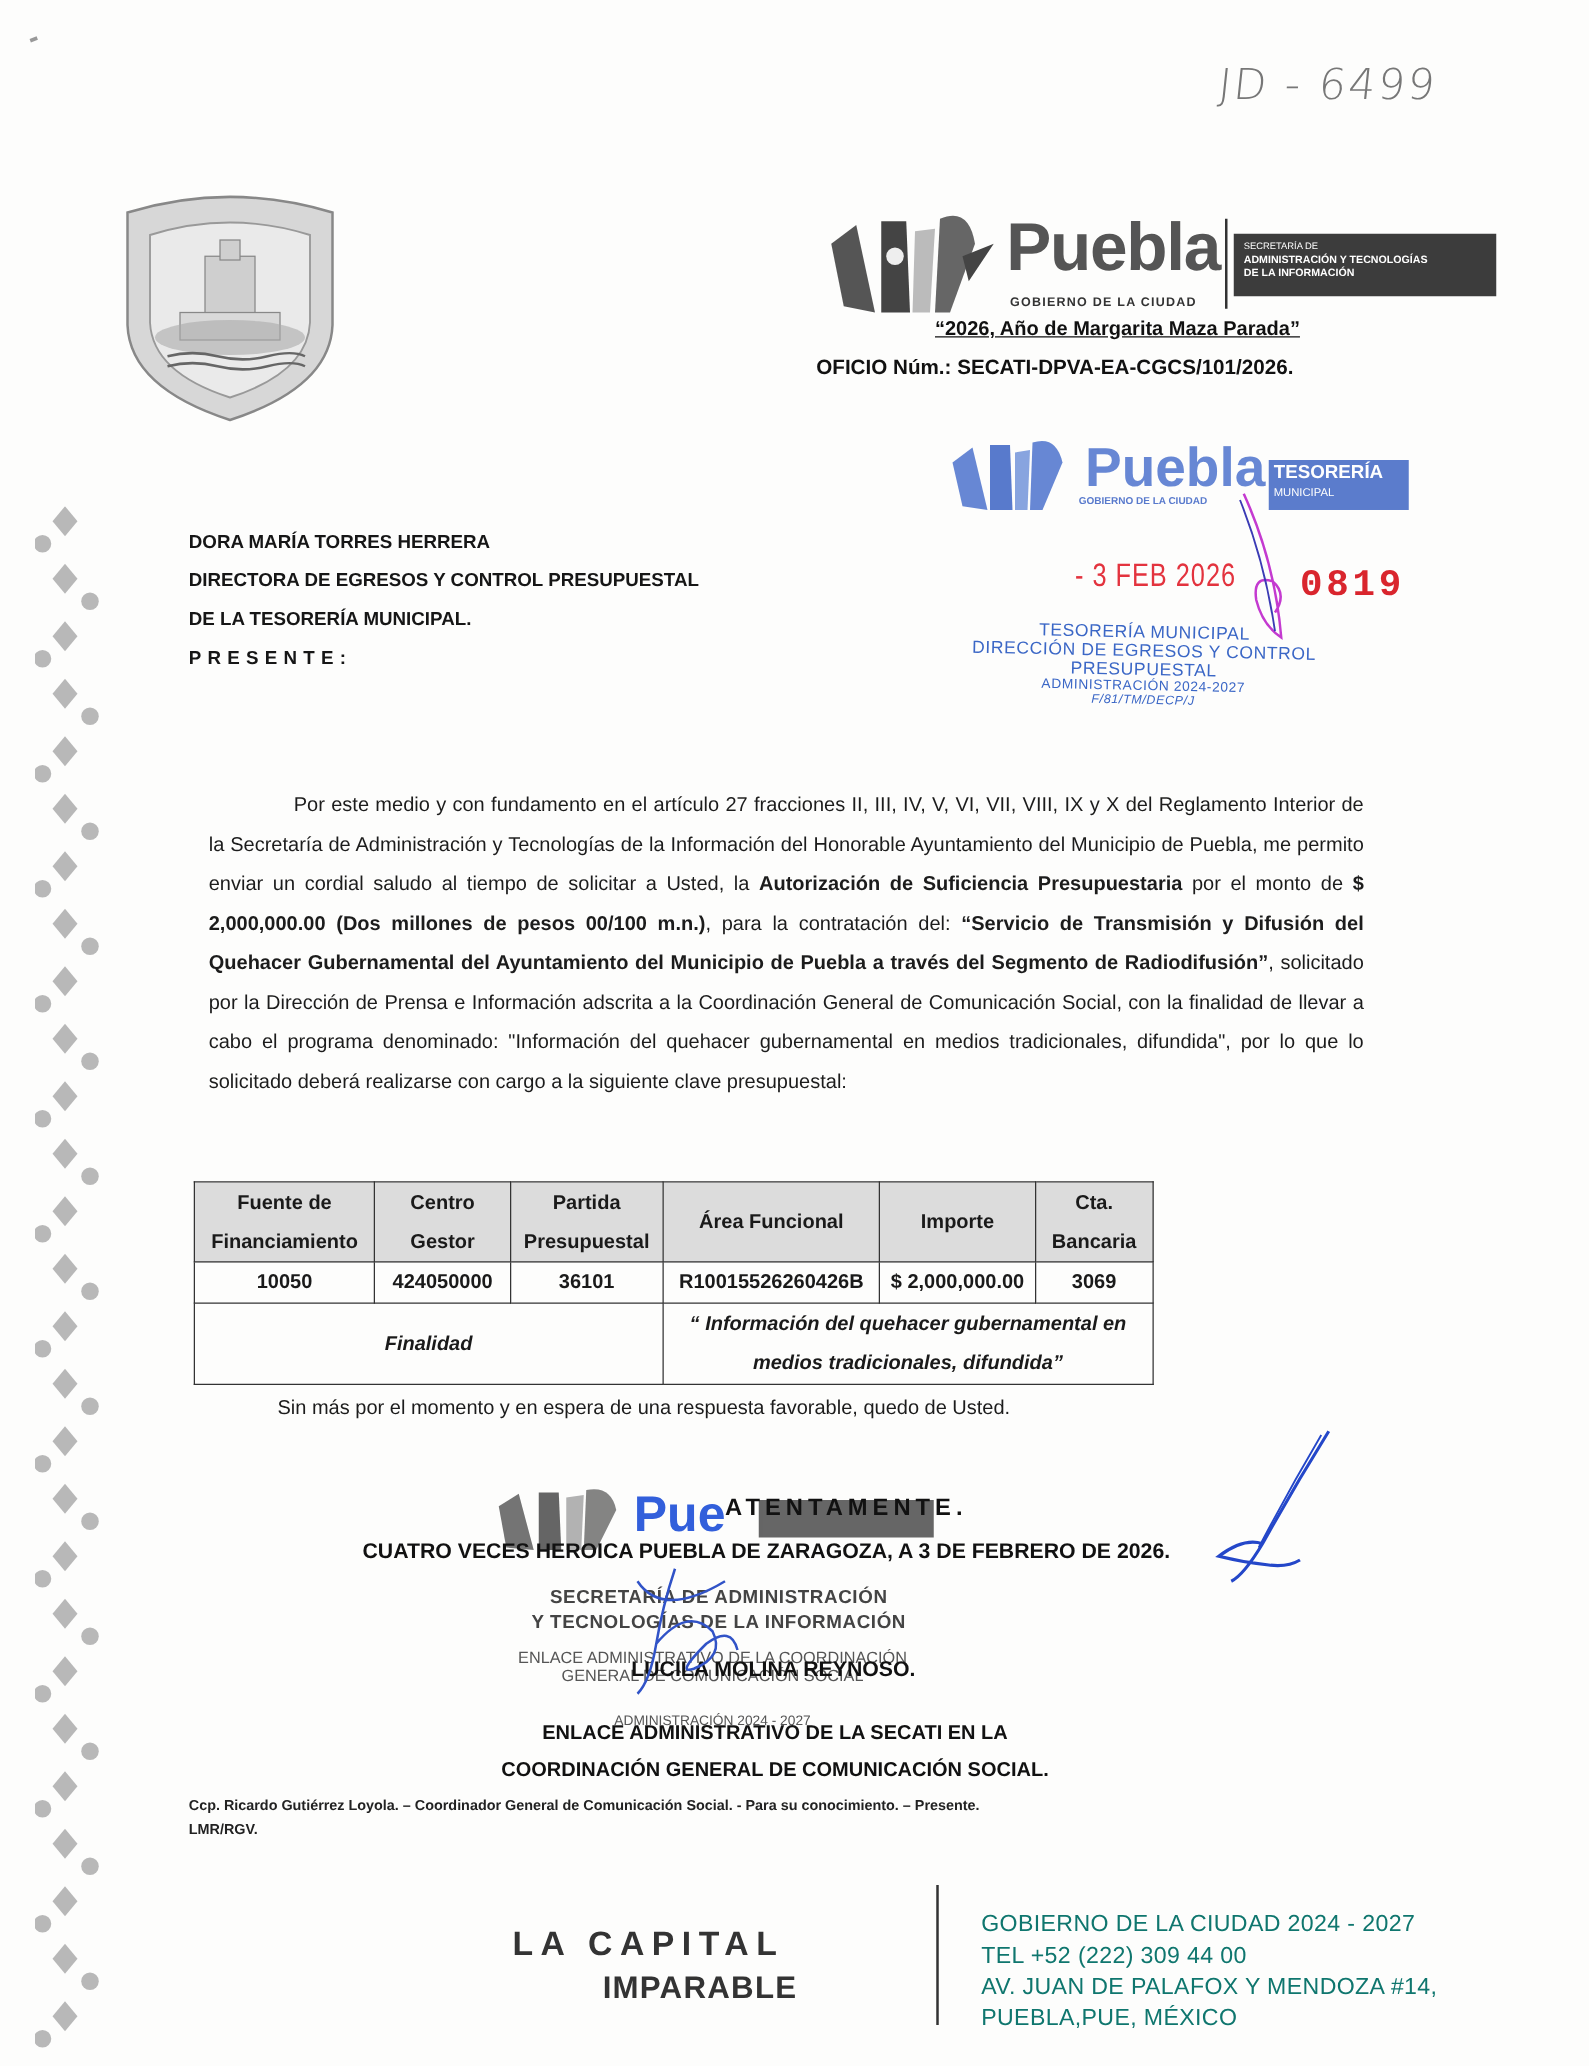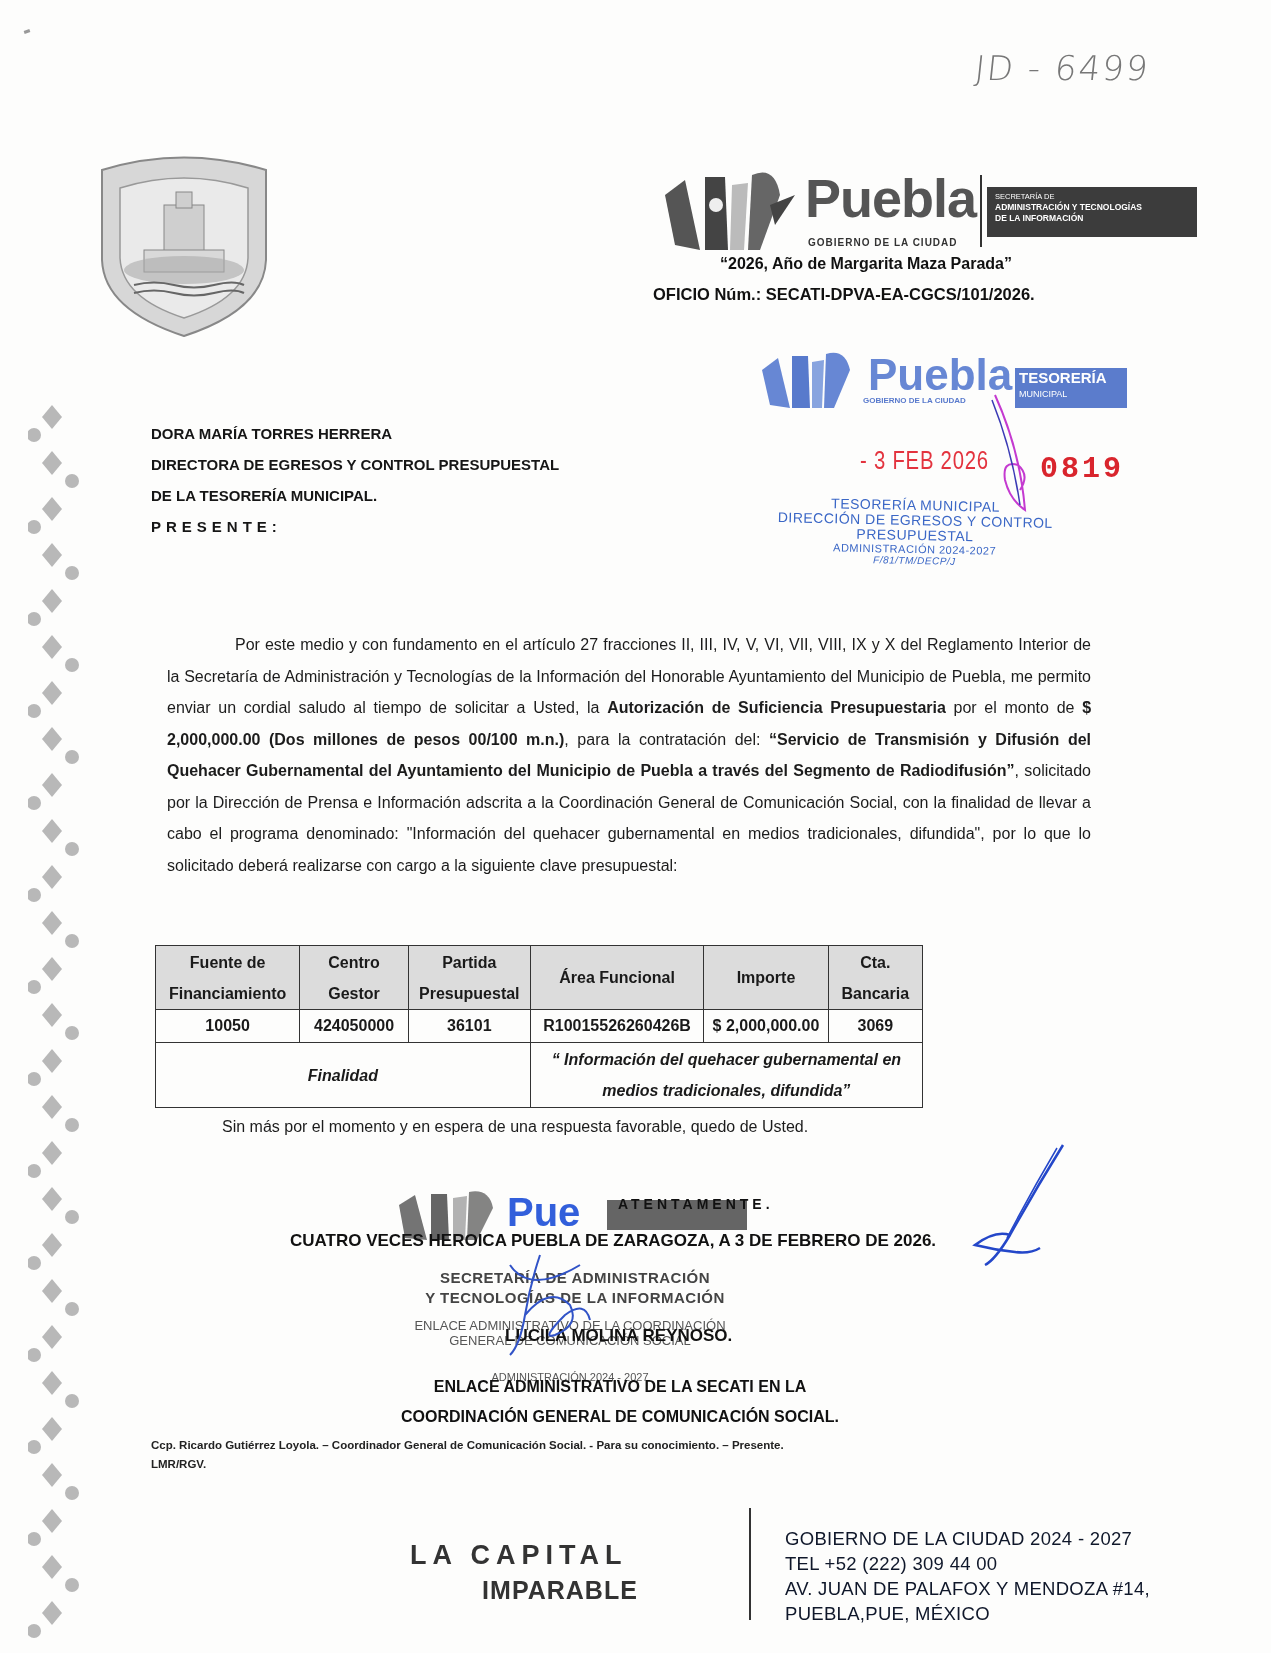--- a/index.html
+++ b/index.html
@@ -19,21 +19,21 @@
 
   
   .logo { left: 660px; top: 165px; width: 540px; height: 95px; }
   .logo .art { position: absolute; left: 0; top: 0; width: 140px; height: 90px; }
   .logo .word { position: absolute; left: 145px; top: 2px; font-size: 54px; font-weight: 700; color: #555; letter-spacing: -1px; }
   .logo .sub { position: absolute; left: 148px; top: 72px; font-size: 10px; font-weight: 700; letter-spacing: 1px; color: #333; }
   .logo .bar { position: absolute; left: 320px; top: 10px; width: 2px; height: 72px; background: #333; }
   .logo .box { position: absolute; left: 327px; top: 22px; width: 210px; height: 50px; background: #3c3c3c; color: #fff; padding: 4px 8px; font-size: 8.5px; font-weight: 700; line-height: 11px; }
   .logo .box .s1 { font-size: 7.5px; font-weight: 400; }
 
-  .motto { left: 720px; top: 255px; font-size: 16px; font-weight: 600; color: #111; }
+  .motto { left: 748px; top: 255px; font-size: 16px; font-weight: 600; color: #111; text-decoration: underline; }
   .oficio { left: 653px; top: 285px; font-size: 16.5px; font-weight: 600; color: #111; }
 
   
   .stamp-logo { left: 760px; top: 350px; width: 360px; height: 80px; color: #4b6fc9; opacity: .92; }
   .stamp-logo .word { position: absolute; left: 108px; top: 0; font-size: 44px; font-weight: 700; color: #5b7ed1; }
   .stamp-logo .sub { position: absolute; left: 103px; top: 46px; font-size: 8px; font-weight: 700; color: #4b6fc9; }
   .stamp-logo .box { position: absolute; left: 255px; top: 18px; width: 112px; height: 40px; background: #4e72c8; color: #fff; font-size: 15px; font-weight: 700; padding: 2px 4px; line-height: 16px; }
   .stamp-logo .box .m { font-size: 9px; font-weight: 400; }
   .stamp-date { left: 860px; top: 445px; font-family: "Liberation Sans Narrow", "Liberation Sans", sans-serif; font-size: 26px; color: #e3333e; letter-spacing: 1px; transform: scaleX(.78); transform-origin: left; }
   .stamp-num { left: 1040px; top: 452px; font-family: "Liberation Mono", monospace; font-size: 30px; font-weight: 700; color: #d9252d; letter-spacing: 3px; }
@@ -58,37 +58,37 @@
   .tbl th { background: #dcdcdc; font-weight: 600; height: 64px; line-height: 31px; }
   .tbl tr.data td { height: 33px; font-weight: 600; }
   .tbl tr.fin td { height: 65px; font-style: italic; font-weight: 700; line-height: 31px; }
 
   .closing { left: 222px; top: 1118px; font-size: 16px; color: #1c1c1c; }
 
   
   .att-logo { left: 397px; top: 1190px; width: 350px; height: 52px; opacity: .9; }
   .att-logo .box { position: absolute; left: 210px; top: 10px; width: 140px; height: 30px; background: #555; }
   .att-logo .word { position: absolute; left: 110px; top: 0px; font-size: 40px; font-weight: 700; color: #1d4ed8; }
-  .atentamente { left: 580px; top: 1196px; font-size: 14px; font-weight: 700; letter-spacing: 4px; color: #111; margin-left: 38px; }
+  .atentamente { left: 580px; top: 1196px; font-size: 19px; font-weight: 700; letter-spacing: 4px; color: #111; }
   .city { left: 290px; top: 1231px; font-size: 17px; font-weight: 600; color: #111; }
   .secati-seal { left: 410px; top: 1268px; width: 330px; text-align: center; font-size: 15px; font-weight: 700; color: #444; line-height: 20px; letter-spacing: .5px; }
   .enlace-seal { left: 400px; top: 1318px; width: 340px; text-align: center; font-size: 13px; color: #555; line-height: 15px; }
   .signer { left: 505px; top: 1326px; font-size: 17px; font-weight: 700; color: #111; }
   .signer-title { left: 260px; top: 1372px; width: 720px; text-align: center; font-size: 16px; font-weight: 700; line-height: 30px; color: #111; }
   .sig1 { left: 470px; top: 1245px; width: 150px; height: 120px; }
   .sig2 { left: 965px; top: 1140px; width: 110px; height: 140px; }
 
   .ccp { left: 151px; top: 1436px; font-size: 11.5px; font-weight: 700; color: #222; line-height: 19px; }
 
   
   .footer-brand { left: 410px; top: 1540px; width: 300px; }
   .footer-brand .t1 { font-size: 27px; font-weight: 700; letter-spacing: 6px; color: #333; text-align: left; }
   .footer-brand .t2 { font-size: 25px; font-weight: 900; color: #333; text-align: center; line-height: 38px; letter-spacing: 1px; }
   .footer-sep { left: 749px; top: 1508px; width: 2px; height: 112px; background: #333; }
-  .footer-info { left: 785px; top: 1526px; font-size: 18.5px; color: #0f172a; line-height: 25px; letter-spacing: .3px; }
+  .footer-info { left: 785px; top: 1526px; font-size: 18.5px; color: #0f766e; line-height: 25px; letter-spacing: .3px; }
 
   .speck { left: 24px; top: 30px; width: 6px; height: 3px; background: #999; transform: rotate(-20deg); }
 </style>
 </head>
 <body>
 
 <div class="abs speck"></div>
 
 <div class="abs folio">JD - 6499</div>
 

